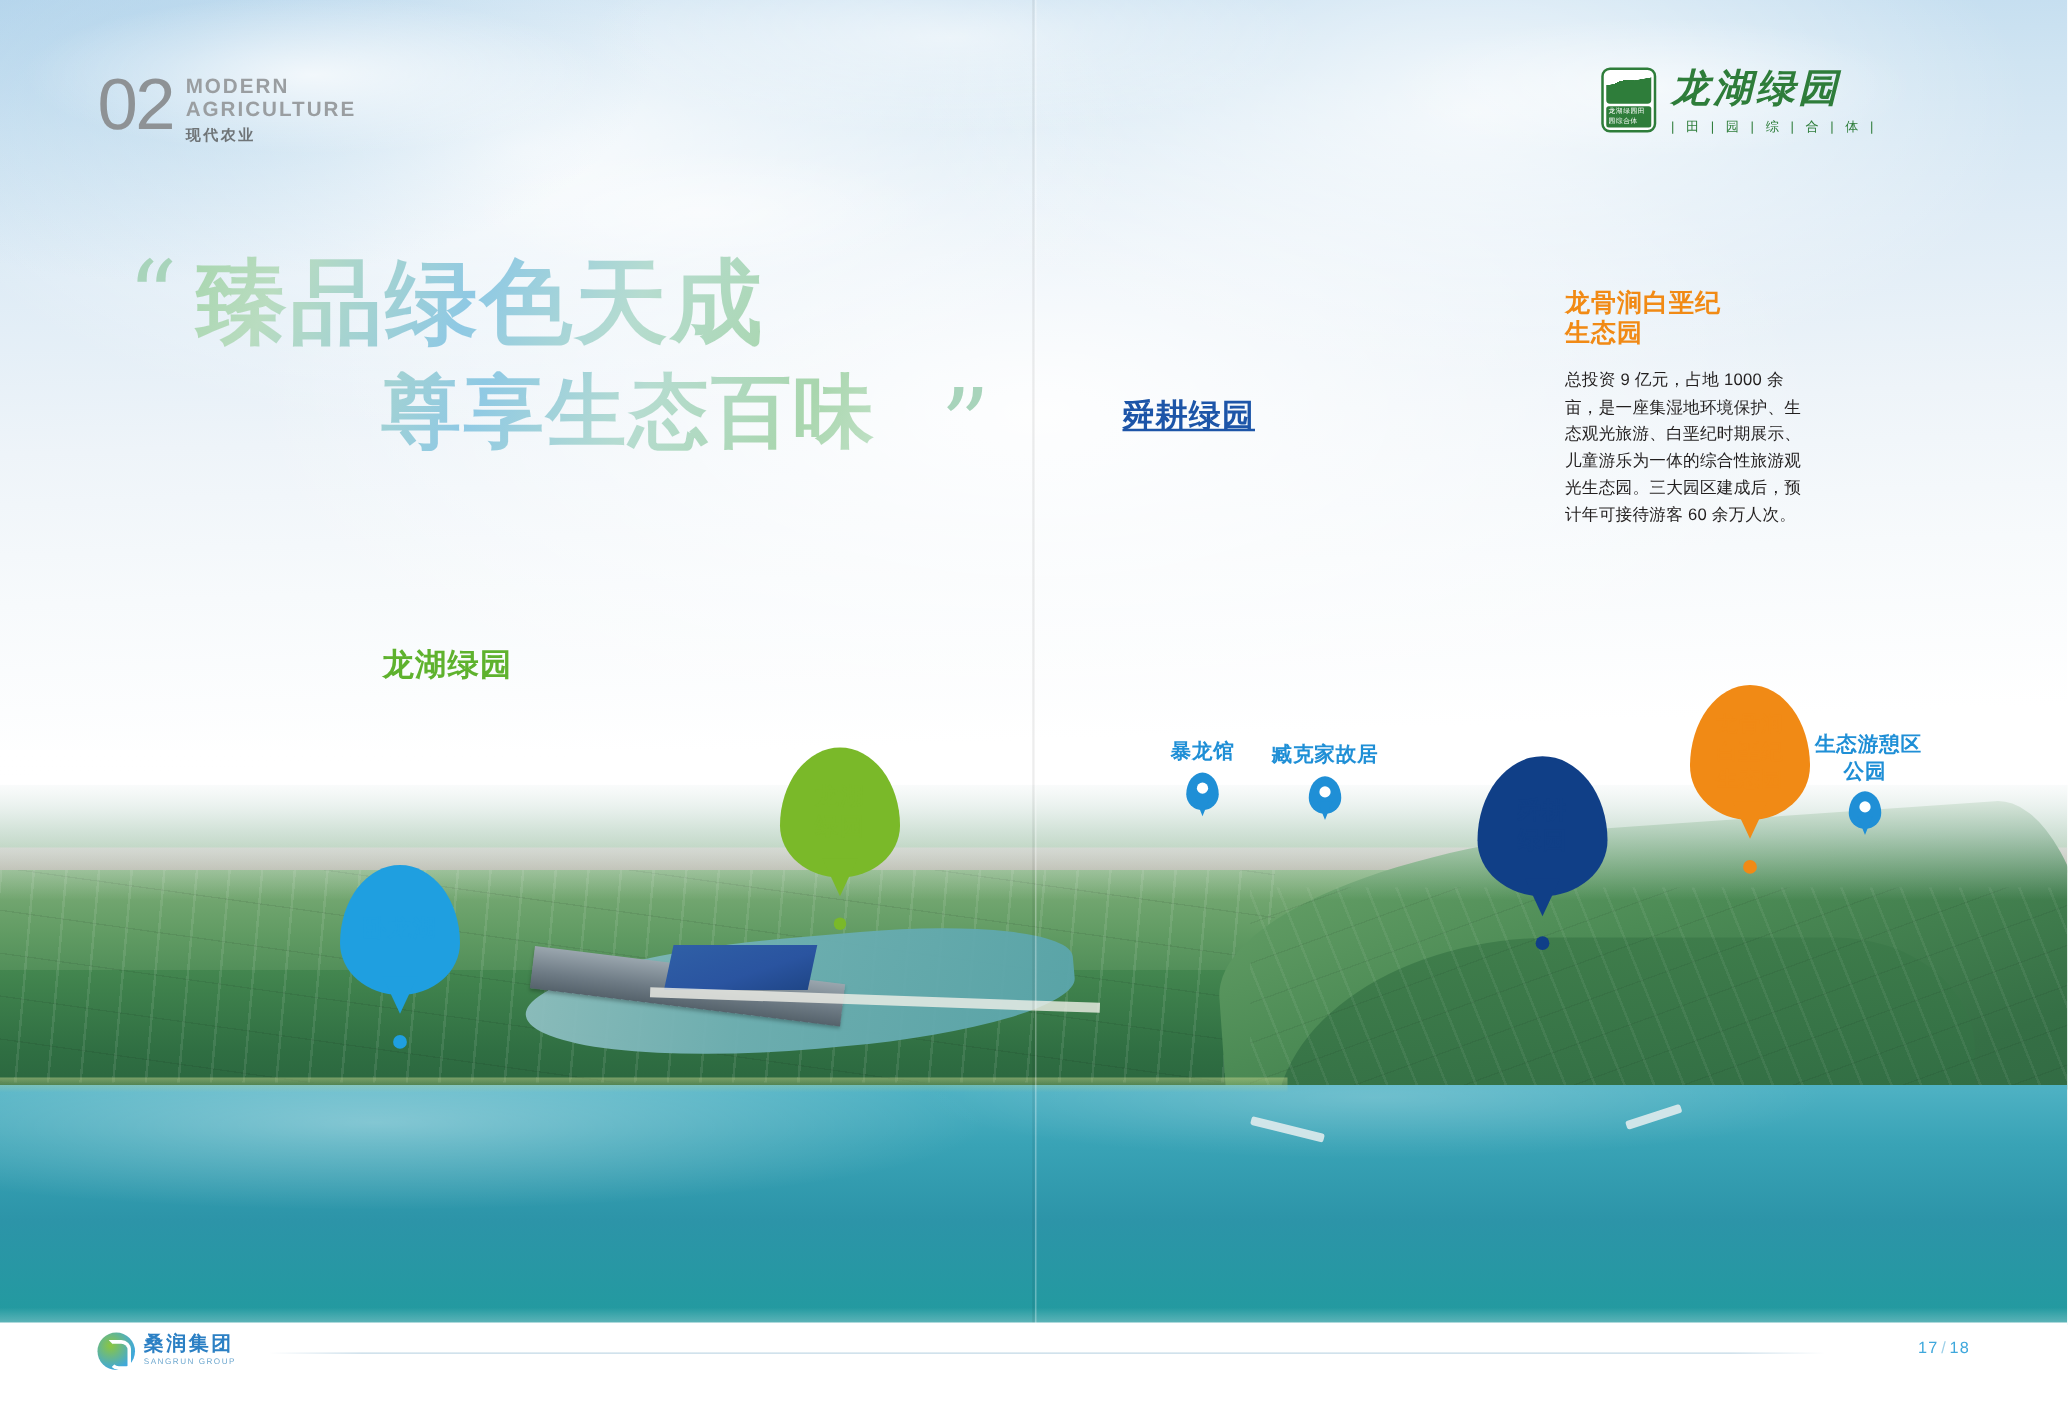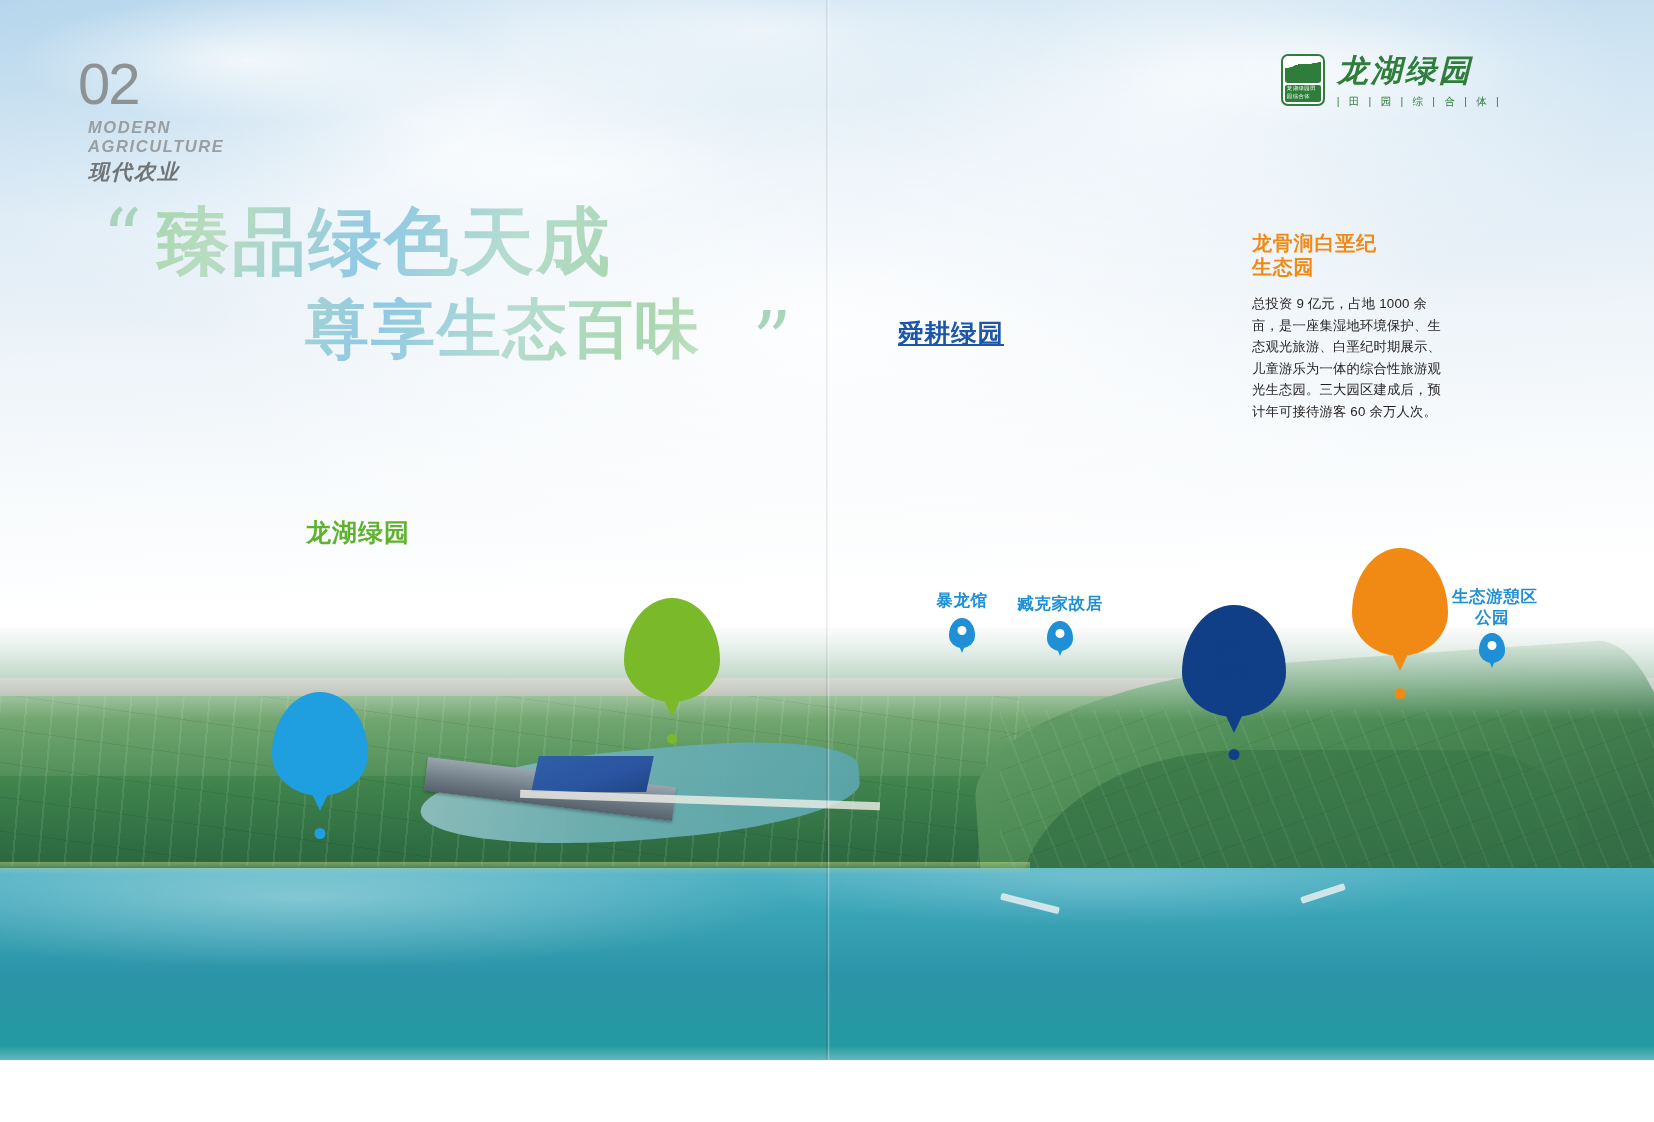--- a/index.html
+++ b/index.html
@@ -124,32 +124,32 @@
   }
 
   
   .seam {
     position:absolute; left: 826px; top: 0; width: 4px; height: 1060px;
     background: linear-gradient(90deg, rgba(0,0,0,0.10) 0%, rgba(0,0,0,0.03) 45%, rgba(255,255,255,0.35) 55%, rgba(0,0,0,0.0) 100%);
     z-index: 40; pointer-events:none;
   }
 
   
-  .chapter { position:absolute; left: 78px; top: 55px; z-index: 30; display:flex; align-items:flex-start;flex-direction:column; }
+  .chapter { position:absolute; left: 78px; top: 55px; z-index: 30; display:flex; align-items:flex-start; }
   .chapter-num {
     font-size: 58px; line-height: 1; color: #8e9295; font-weight: 300;
     letter-spacing: -2px; font-family: "Liberation Sans", sans-serif;
   }
-  .chapter-txt { margin-left: 10px; padding-top: 5px; font-style: italic; }
+  .chapter-txt { margin-left: 10px; padding-top: 5px; }
   .chapter-en {
     font-size: 16.5px; line-height: 1.18; letter-spacing: 1.6px;
     color: #9a9ea1; font-weight: 700; font-family: "Liberation Sans", sans-serif;
   }
   .chapter-cn {
-    font-size: 21px; letter-spacing: 2px; color: #6f7477; font-weight: 700; margin-top: 1px;
+    font-size: 12px; letter-spacing: 2px; color: #6f7477; font-weight: 700; margin-top: 1px;
   }
 
   .brand { position:absolute; right: 152px; top: 50px; z-index:30; display:flex; align-items:center; gap:12px; }
   .brand-seal {
     width: 44px; height: 52px; border-radius: 7px;
     border: 2px solid #2e7d3a; background:#ffffff;
     display:flex; flex-direction:column; align-items:center; justify-content:flex-start;
     overflow:hidden; position:relative;
   }
   .seal-top {
@@ -415,14 +415,27 @@
   <div class="pin-small" style="left:1452px; top:586px; width:80px;">
     <div class="lbl" style="line-height:1.25;">
       <span>生态游憩区</span><br>
       <span>公园</span>
     </div>
     <div class="mark">
         <i></i>
       </div>
   </div>
 
+  <div class="footer">
+    <div class="footer-logo">
+      <div class="fl-mark"></div>
+      <div class="fl-text">
+        <div class="fl-cn">桑润集团</div>
+        <div class="fl-en">SANGRUN GROUP</div>
+      </div>
+    </div>
+    <div class="footer-rule"></div>
+    <div class="page-no">
+      <span>17</span><span class="sep">/</span><span>18</span>
+    </div>
+  </div>
 
 </div>
 
 </body></html>

